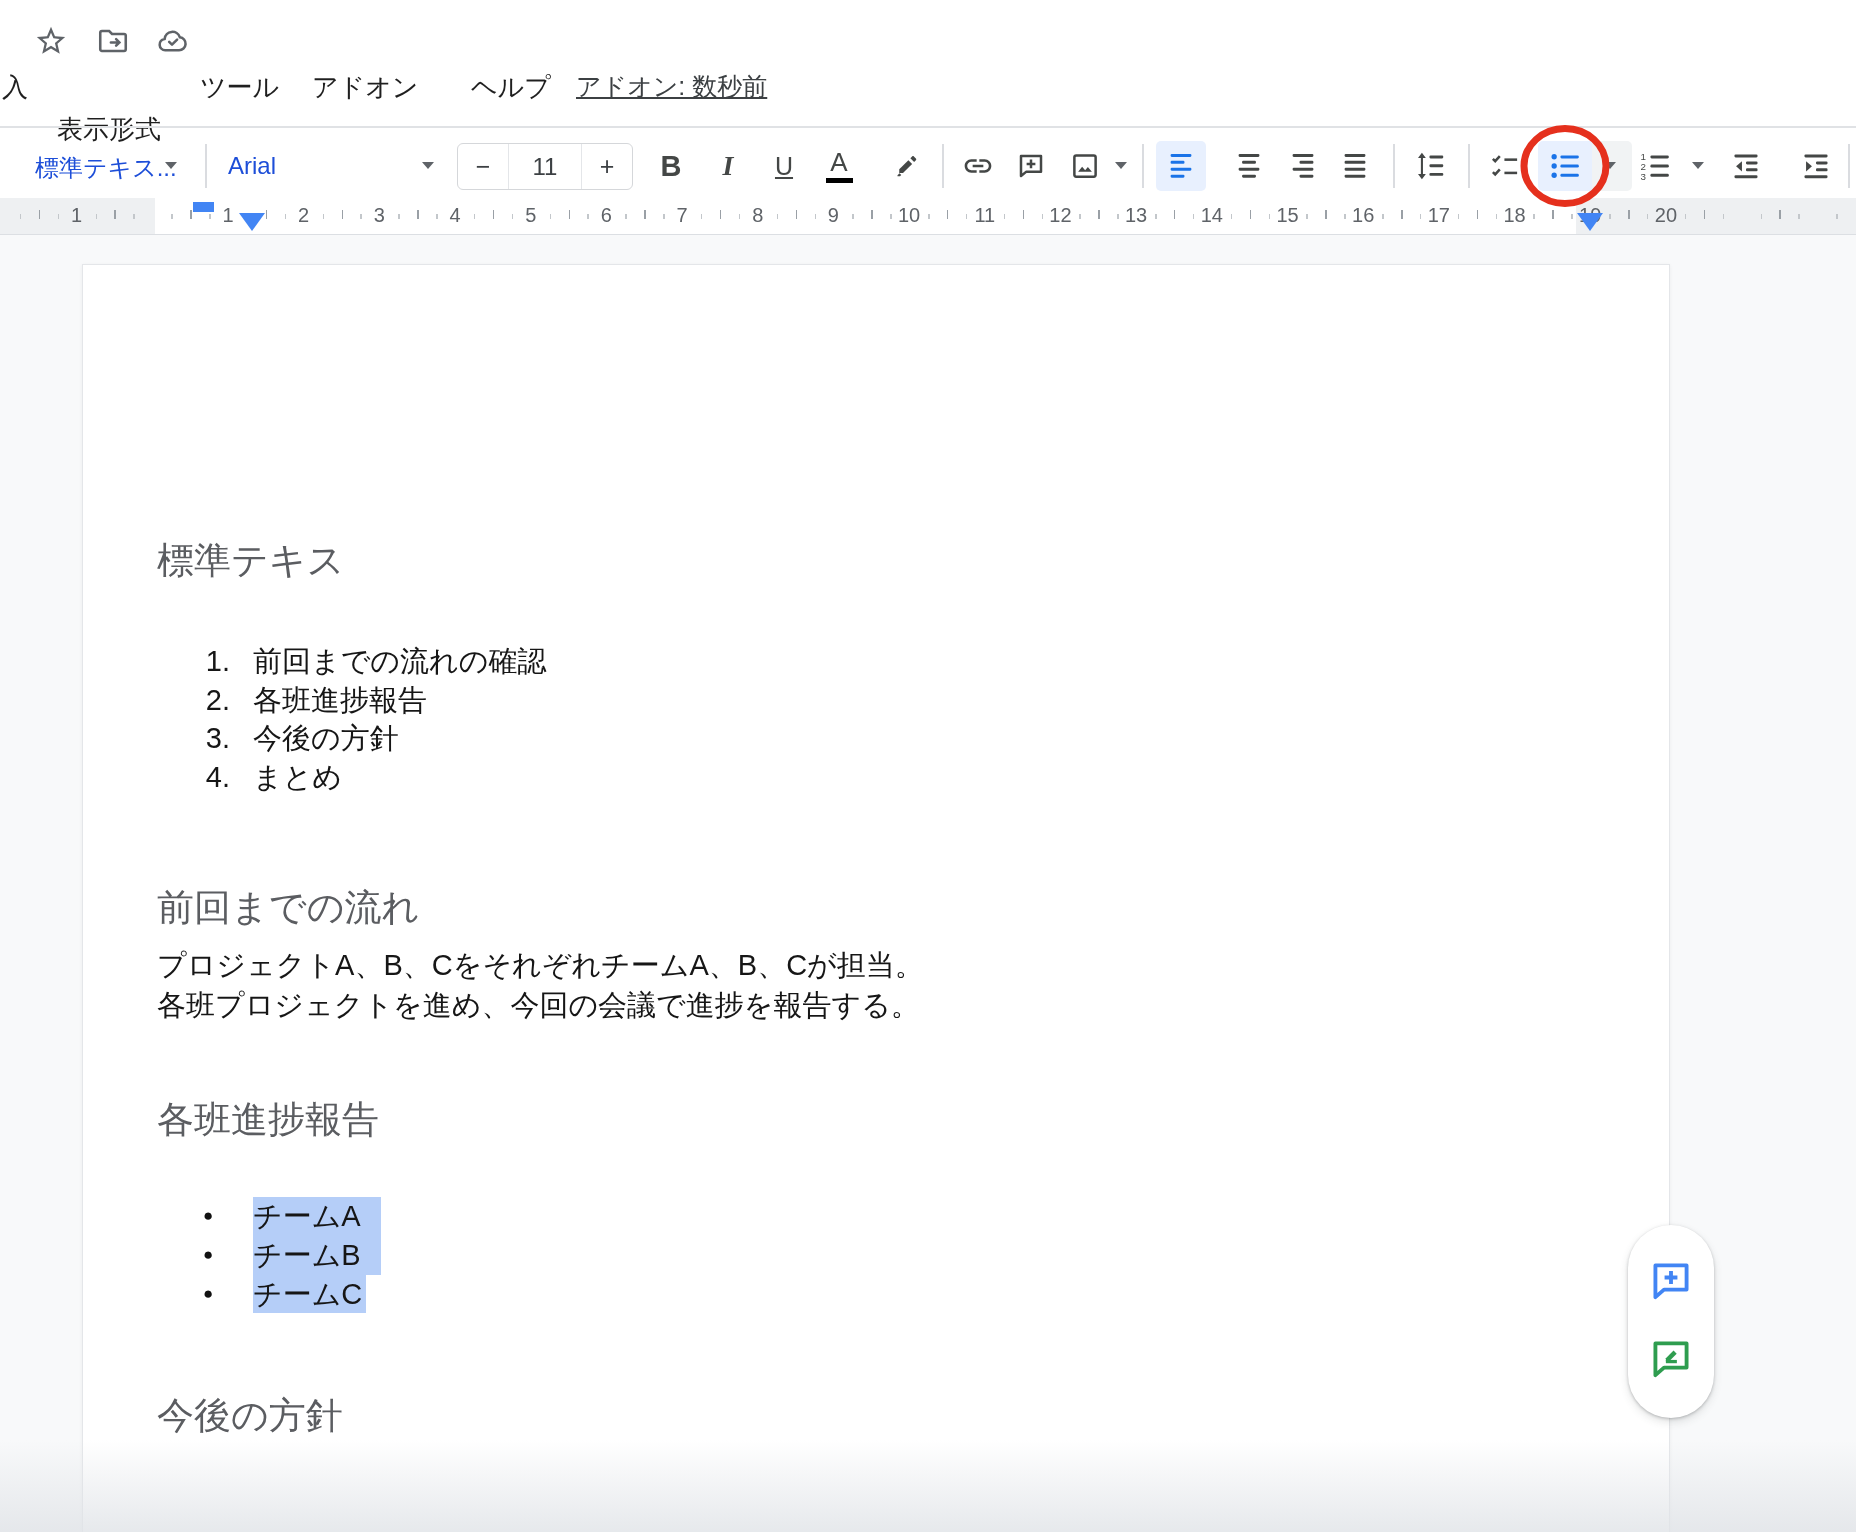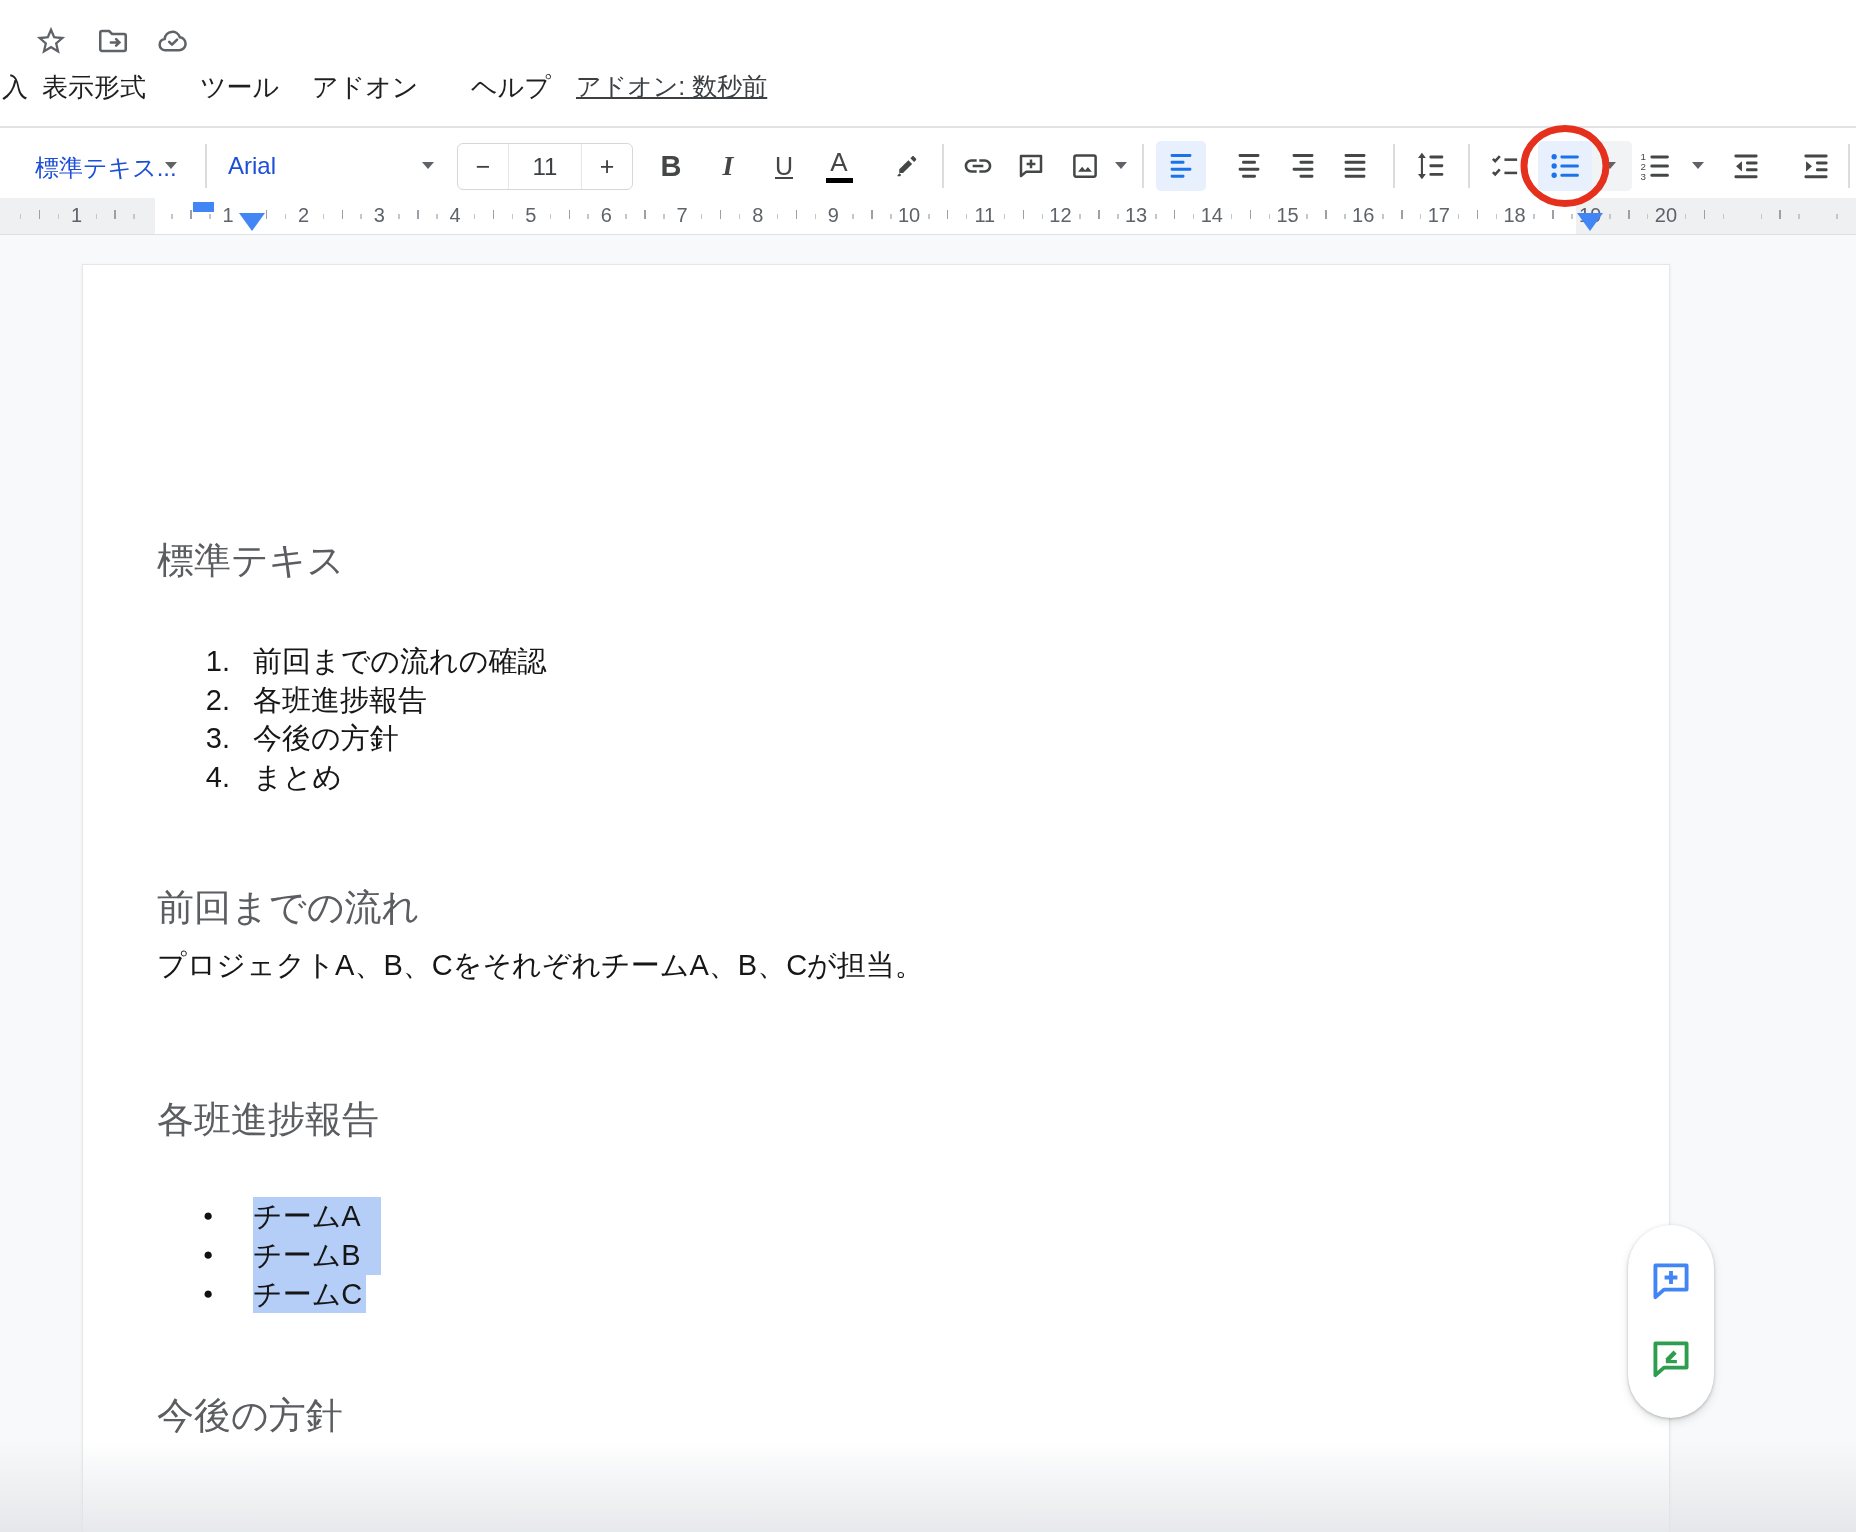--- a/index.html
+++ b/index.html
@@ -83,21 +83,21 @@
       </svg>
   </div>
   <div class="qicon" style="left:156px;">
     <svg viewBox="0 0 24 24" width="34" height="34" fill="none" stroke="currentColor" stroke-width="1.8">
         <path d="M6.5 18.5a4 4 0 0 1-.4-7.97 5.5 5.5 0 0 1 10.7-1.2 4.6 4.6 0 0 1-.6 9.17z"></path>
         <path d="M9.3 12.6l2 2 3.6-3.6" stroke-linecap="round" stroke-linejoin="round"></path>
       </svg>
   </div>
 
   <div class="menu-item" style="left:2px;">入</div>
-  <div class="menu-item" style="left:42px;">表示形式</div>
+  <div class="menu-item" style="left:57px;margin-top:42px;">表示形式</div>
   <div class="menu-item" style="left:200px;">ツール</div>
   <div class="menu-item" style="left:312px;">アドオン</div>
   <div class="menu-item" style="left:471px;">ヘルプ</div>
   <div class="last-edit" style="left:576px;">アドオン: 数秒前</div>
   <div class="menu-divider"></div>
 
   <div class="tb-text" style="left:35px;">標準テキス...</div>
   <div class="caret" style="left:165px;"></div>
   <div class="tb-div" style="left:205px;"></div>
   <div class="tb-text" style="left:228px;">Arial</div>
@@ -371,20 +371,21 @@
         <span class="ol-text">今後の方針</span>
       </div>
       <div class="ol-row">
         <span class="ol-marker">4.</span>
         <span class="ol-text">まとめ</span>
       </div>
     </div>
 
   <div class="doc-h" style="top:883px;">前回までの流れ</div>
   <div class="doc-p" style="top:946px;text-align:center;">プロジェクトA、B、CをそれぞれチームA、B、Cが担当。</div>
+  <div class="doc-p" style="top:986px;">各班プロジェクトを進め、今回の会議で進捗を報告する。</div>
 
   <div class="doc-h" style="top:1095px;">各班進捗報告</div>
   <div class="abs" id="team-list" style="left:0;top:1197px;width:1600px;">
       <div class="ul-row">
         <span class="ul-bullet">●</span>
         <span class="ul-text" style="width: 128px; background: rgb(181, 206, 248);">チームA</span>
       </div>
       <div class="ul-row">
         <span class="ul-bullet">●</span>
         <span class="ul-text" style="width: 128px; background: rgb(181, 206, 248);">チームB</span>

